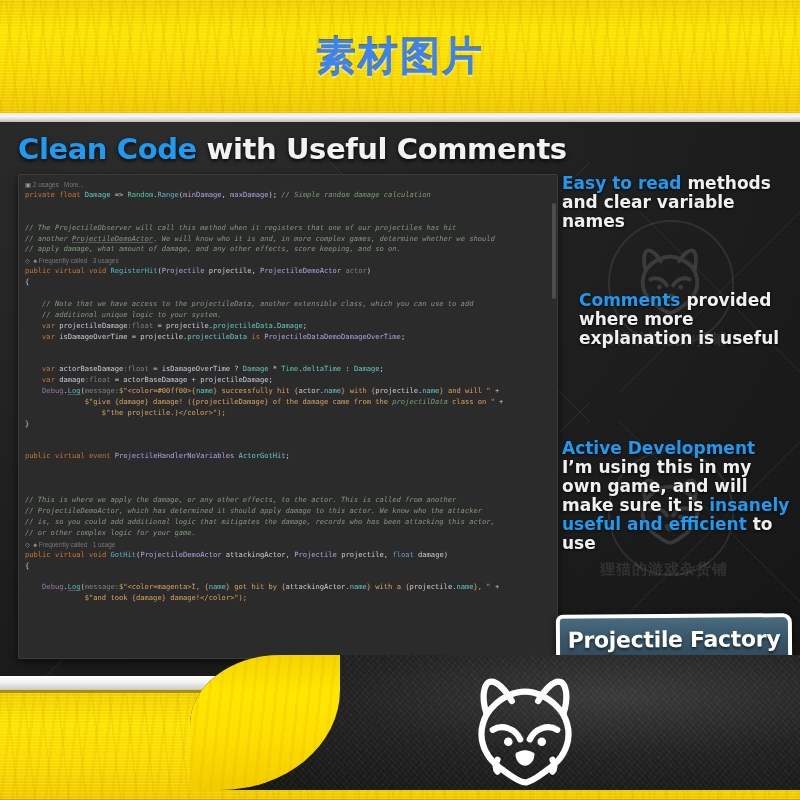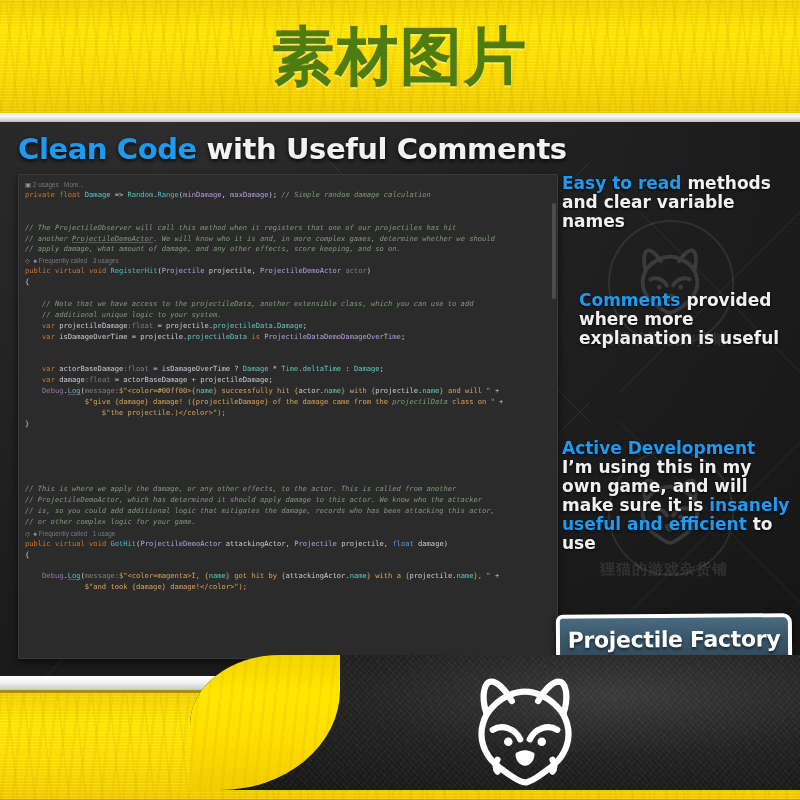--- a/index.html
+++ b/index.html
@@ -35,21 +35,21 @@
   }
   .banner-gap-bottom{
     position:absolute;left:0;top:676px;width:800px;height:14px;
     background:linear-gradient(180deg,#ffffff 0%, #f2f2f2 45%, #c9c9c9 100%);
   }
 
   .banner-title{
     position:absolute;left:0;top:0;width:800px;height:113px;
     display:flex;align-items:center;justify-content:center;
     font-family:"DejaVu Sans", sans-serif;
-    font-weight:bold;font-size:62px;color:#4d7c0f;
+    font-weight:bold;font-size:40px;color:#3b82f6;
     letter-spacing:2px;
     text-shadow:0 2px 0 rgba(255,255,255,.35), 0 -1px 0 rgba(0,0,0,.5);
     border-radius:12px;
   }
 
   
   .panel{
     position:absolute;left:0;top:122px;width:800px;height:554px;
     background:
       radial-gradient(ellipse at 20% 0%, #2c2c2c 0%, #1d1d1d 55%, #141414 100%);
@@ -330,20 +330,21 @@
         <div class="blank"></div>
         <div class="blank"></div>
         <div class="code-line"><span class="pln">    </span><span class="kw">var</span> <span class="pln">actorBaseDamage</span><span class="par">:float</span> <span class="pln">= isDamageOverTime ? </span><span class="fld">Damage</span> <span class="pln">* </span><span class="green">Time</span><span class="pln">.</span><span class="fld">deltaTime</span> <span class="pln">: </span><span class="fld">Damage</span><span class="pln">;</span></div>
         <div class="code-line"><span class="pln">    </span><span class="kw">var</span> <span class="pln">damage</span><span class="par">:float</span> <span class="pln">= actorBaseDamage + projectileDamage;</span></div>
         <div class="code-line"><span class="pln">    </span><span class="kw2">Debug</span><span class="pln">.</span><span class="mth under">Log</span><span class="pln">(</span><span class="par">message:</span><span class="str">$"&lt;color=#00ff00&gt;{</span><span class="fld">name</span><span class="str">} successfully hit {</span><span class="pln">actor.</span><span class="fld">name</span><span class="str">} with {</span><span class="pln">projectile.</span><span class="fld">name</span><span class="str">} and will " </span><span class="pln">+</span></div>
         <div class="code-line"><span class="str">              $"give {damage} damage! ({projectileDamage} of the damage came from the </span><span class="cmt">projectilData</span><span class="str"> class on " </span><span class="pln">+</span></div>
         <div class="code-line"><span class="str">                  $"the projectile.)&lt;/color&gt;");</span></div>
         <div class="code-line"><span class="pln">}</span></div>
         <div class="blank"></div>
         <div class="blank"></div>
+        <div class="code-line"><span class="kw">public</span> <span class="kw">virtual</span> <span class="kw">event</span> <span class="cls">ProjectileHandlerNoVariables</span> <span class="fld">ActorGotHit</span><span class="pln">;</span></div>
         <div class="blank"></div>
         <div class="blank"></div>
         <div class="blank"></div>
         <div class="code-line"><span class="cmt">// This is where we apply the damage, or any other effects, to the actor. This is called from another</span></div>
         <div class="code-line"><span class="cmt">// ProjectileDemoActor, which has determined it should apply damage to this actor. We know who the attacker</span></div>
         <div class="code-line"><span class="cmt">// is, so you could add additional logic that mitigates the damage, records who has been attacking this actor,</span></div>
         <div class="code-line"><span class="cmt">// or other complex logic for your game.</span></div>
         <div class="gutter-line"><span class="gic">◇ &nbsp;♠ </span><span>Frequently called   1 usage</span></div>
         <div class="code-line"><span class="kw">public</span> <span class="kw">virtual</span> <span class="kw">void</span> <span class="mthname">GotHit</span><span class="pln">(</span><span class="cls">ProjectileDemoActor</span> <span class="pln">attackingActor, </span><span class="cls">Projectile</span> <span class="pln">projectile, </span><span class="kw blue">float</span> <span class="pln">damage)</span></div>
         <div class="code-line"><span class="pln">{</span></div>

